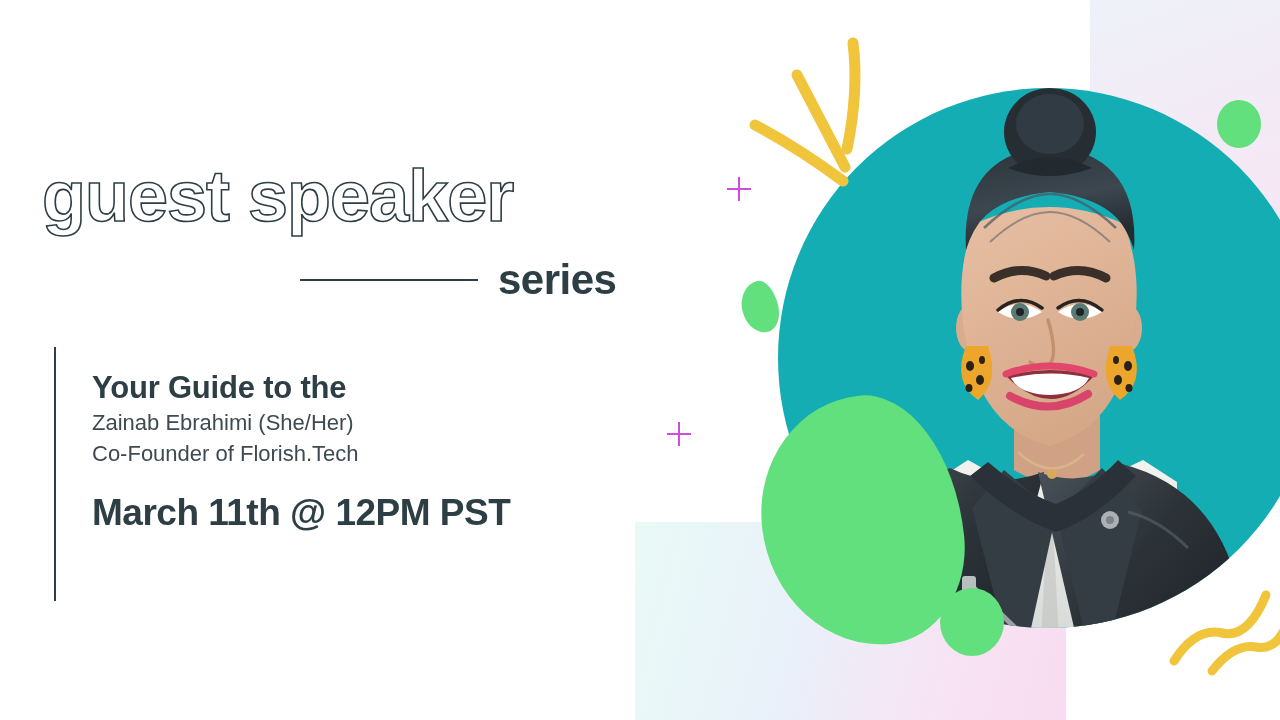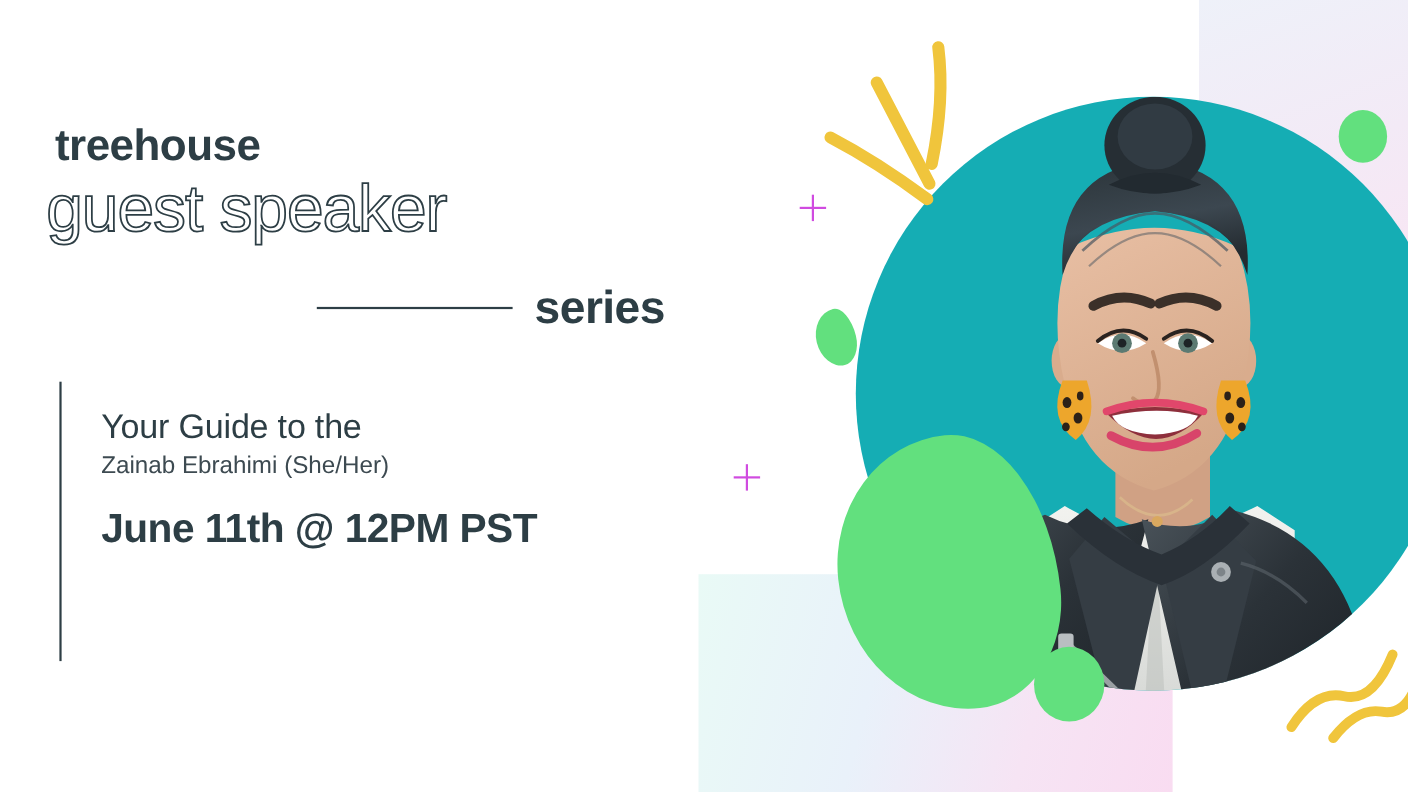--- a/index.html
+++ b/index.html
@@ -90,46 +90,46 @@
   .left-col{
     position:absolute; left:0; top:0; width:660px; height:720px;
   }
   .brand{
     position:absolute; left:50px; top:110px;
     font-size:40px; font-weight:700; letter-spacing:-0.5px;
     color:#2d3e45;
   }
   .headline-outline{
     position:absolute; left:42px; top:160px;
-    font-size:60px; font-weight:400; letter-spacing:-1px;
+    font-size:72px; font-weight:700; letter-spacing:-1px;
     color:transparent;
     -webkit-text-stroke:1.6px #2d3e45;
     line-height:1.0;
     white-space:nowrap;
   }
   .series-row{
-    position:absolute; left:288px; top:252px;
+    position:absolute; left:300px; top:252px;
     width:330px; height:56px;
     display:flex; align-items:center; gap:20px;
   }
   .series-rule{
     width:178px; height:2px; background:#2d3e45; flex:0 0 auto;
   }
   .series-word{
     font-size:42px; font-weight:700; color:#2d3e45; letter-spacing:-0.5px;
   }
 
   .v-rule{
     position:absolute; left:54px; top:347px;
     width:2px; height:254px; background:#2d3e45;
   }
 
   .title-block{ position:absolute; left:92px; top:368px; width:520px; }
   .talk-title{
-    font-size:31px; font-weight:400; line-height:1.26; color:#2d3e45;
+    font-size:31px; font-weight:700; line-height:1.26; color:#2d3e45;
     letter-spacing:-0.2px;
   }
   .speaker-line{
     font-size:22px; font-weight:400; line-height:1.42; color:#3d4a51;
     letter-spacing:0px;
   }
   .date-line{
     font-size:37px; font-weight:700; color:#2d3e45;
     margin-top:22px; letter-spacing:-0.5px;
   }
@@ -269,31 +269,31 @@
         <path d="M52 86 Q74 58 96 62 Q118 66 128 36"></path>
       </g>
     </svg>
   </div>
 
   <div class="plus plus-1"></div>
   <div class="plus plus-2"></div>
 
   <div class="left-col">
 
-    <div class="brand">treehouse</div>
 
     <div class="headline-outline">guest speaker</div>
 
     <div class="series-row">
       <span class="series-rule"></span>
       <span class="series-word">series</span>
     </div>
 
     <div class="v-rule"></div>
 
     <div class="title-block">
       <div class="talk-title">Your Guide to the</div>
       <div class="speaker-line">Zainab Ebrahimi (She/Her)</div>
-      <div class="date-line">June 11th @ 12PM PST</div>
+      <div class="speaker-line" style="margin-top:0">Co-Founder of Florish.Tech</div>
+      <div class="date-line">March 11th @ 12PM PST</div>
     </div>
 
   </div>
 </div>
 
 </body></html>

